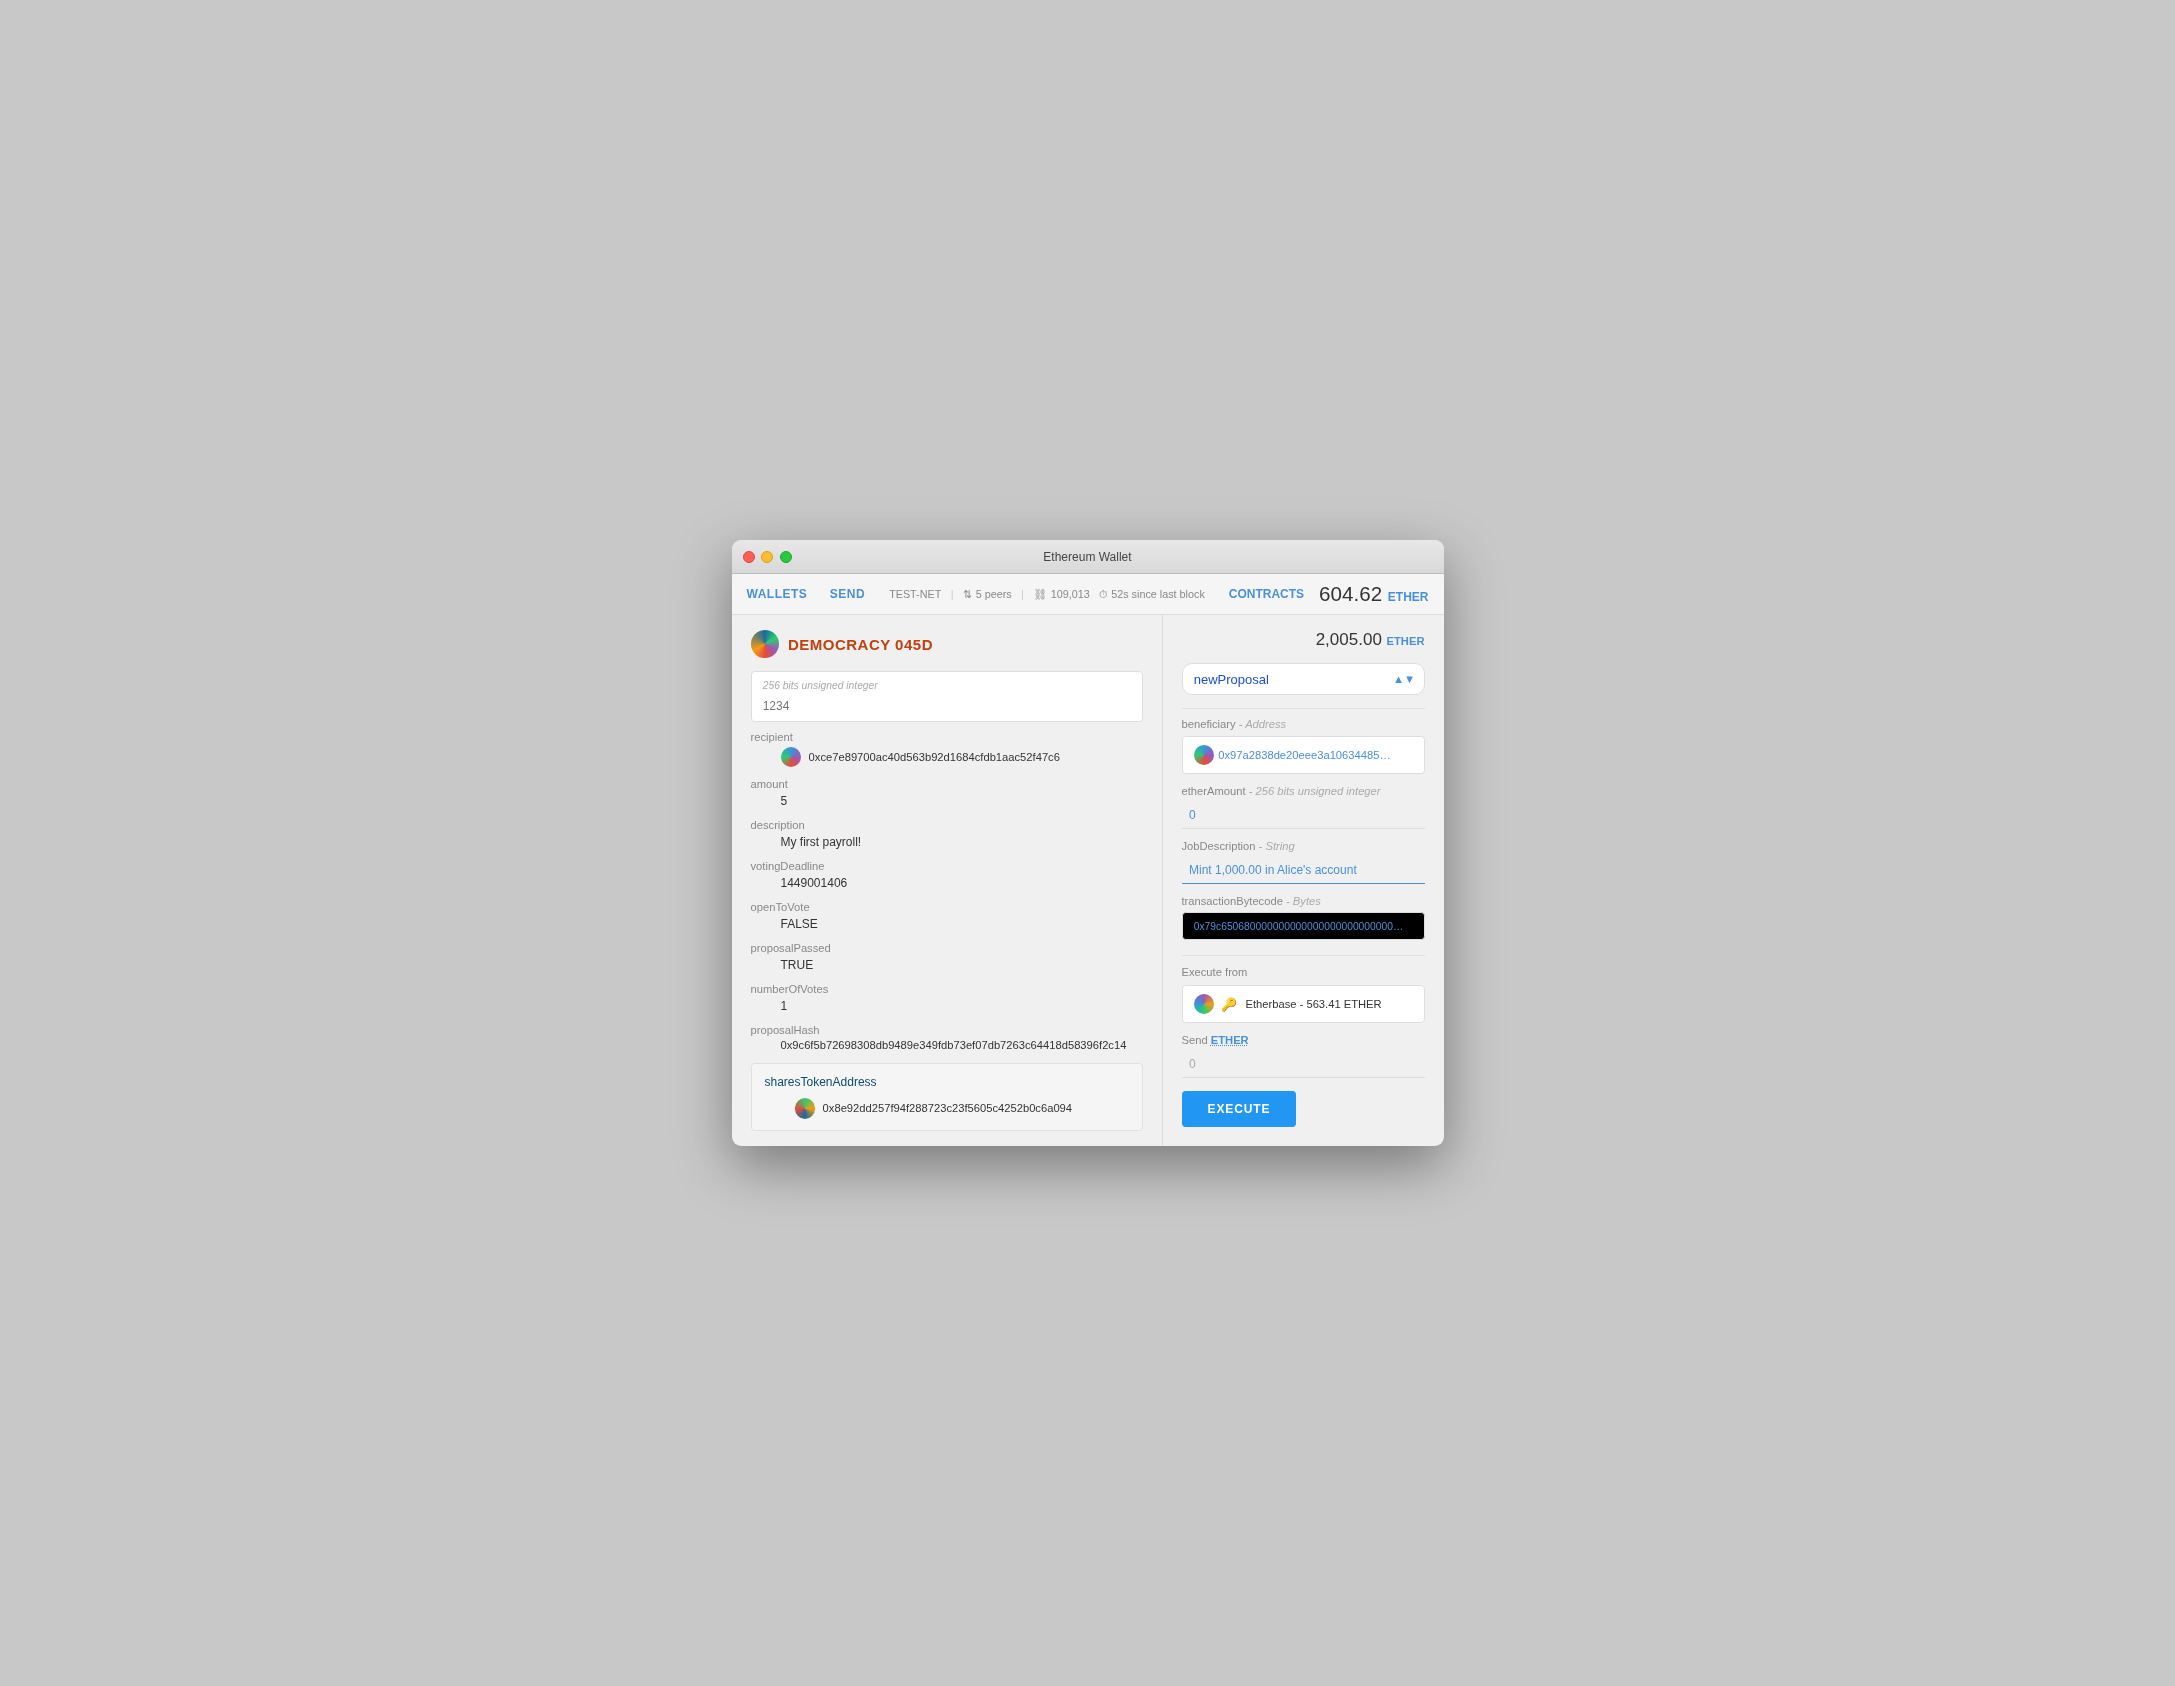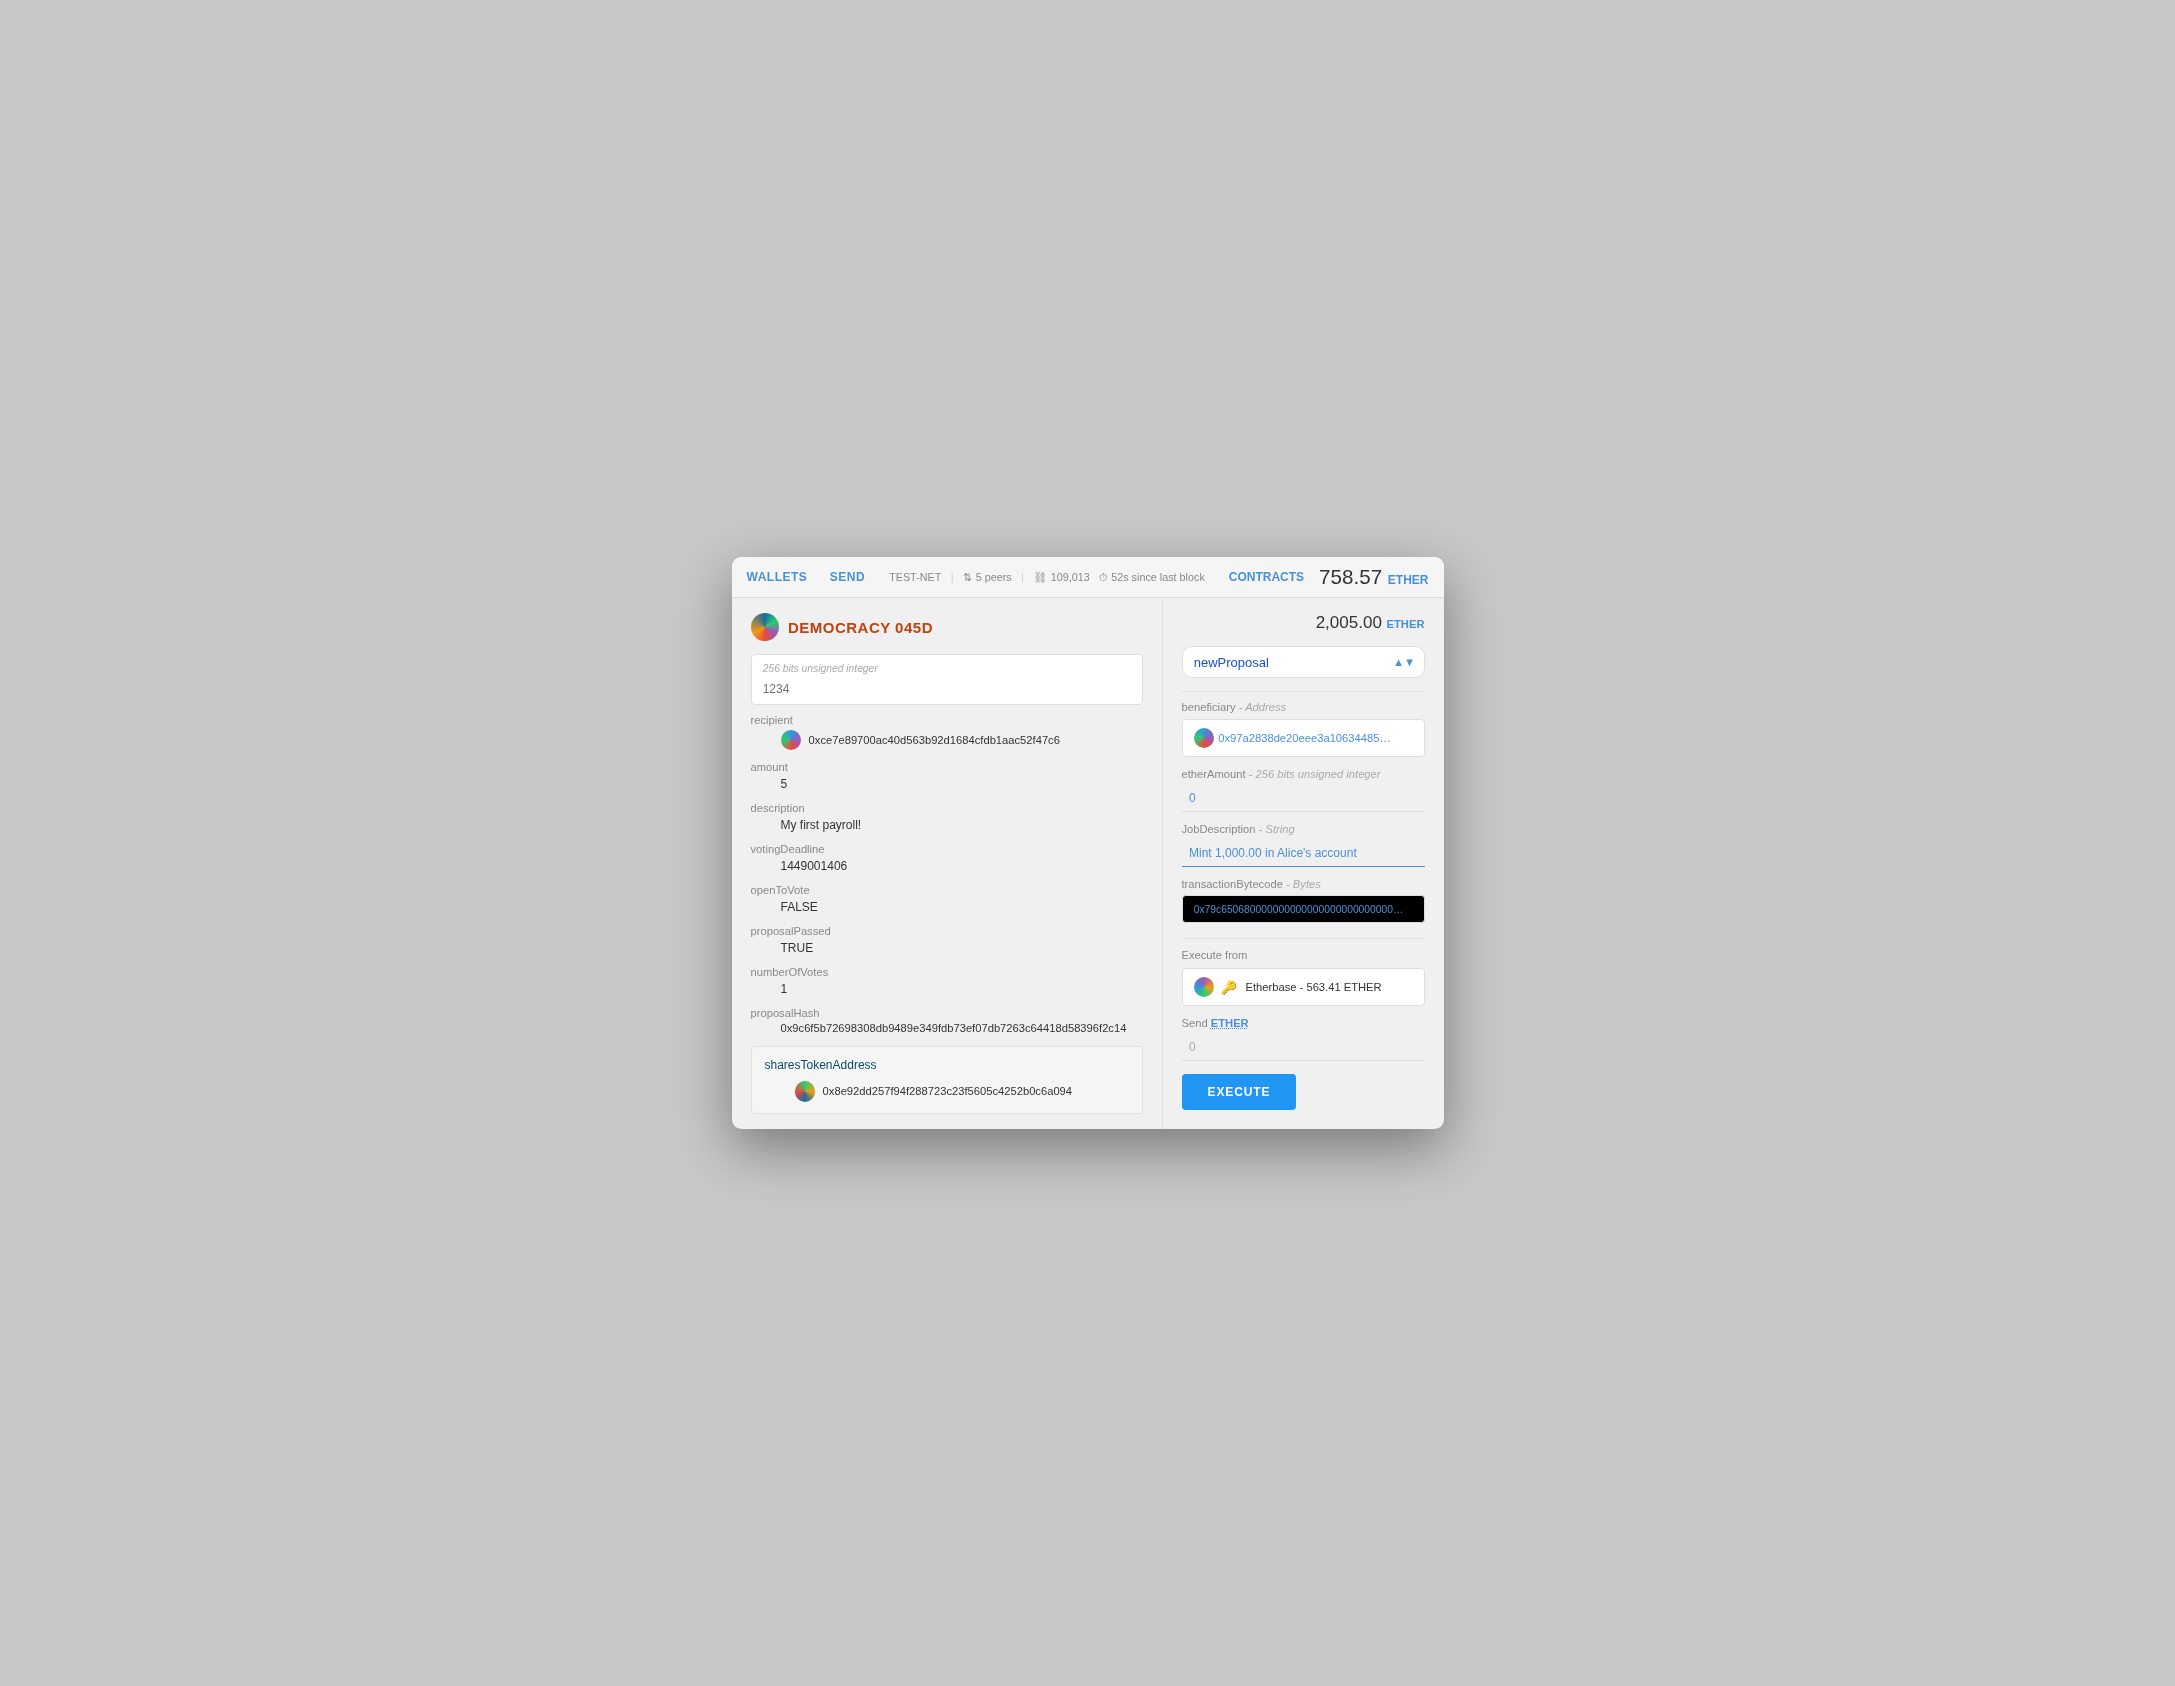--- a/index.html
+++ b/index.html
@@ -363,20 +363,28 @@
       cursor: pointer;
       text-transform: uppercase;
       display: block;
     }
   </style>
 </head>
 <body>
 
 <div class="window">
 
+  <div class="title-bar">
+    <div class="traffic-lights">
+      <div class="traffic-light tl-red"></div>
+      <div class="traffic-light tl-yellow"></div>
+      <div class="traffic-light tl-green"></div>
+    </div>
+    <span class="title-text">Ethereum Wallet</span>
+  </div>
 
   <div class="nav-bar">
     <div class="nav-left">
       <span class="nav-link">WALLETS</span>
       <span class="nav-link">SEND</span>
     </div>
     <div class="nav-center">
       <span>TEST-NET</span>
       <span class="separator">|</span>
       <span class="icon-text">
@@ -389,21 +397,21 @@
         <span>109,013</span>
       </span>
       <span class="icon-text">
         <span>⏱</span>
         <span>52s since last block</span>
       </span>
     </div>
     <div class="nav-right">
       <span class="contracts-link">CONTRACTS</span>
       <span class="balance-display">
-        <span>758.57</span>
+        <span>604.62</span>
         <span class="ether-label">ETHER</span>
       </span>
     </div>
   </div>
 
   <div class="main-content">
 
     <div class="left-panel">
 
       <div class="contract-header">

